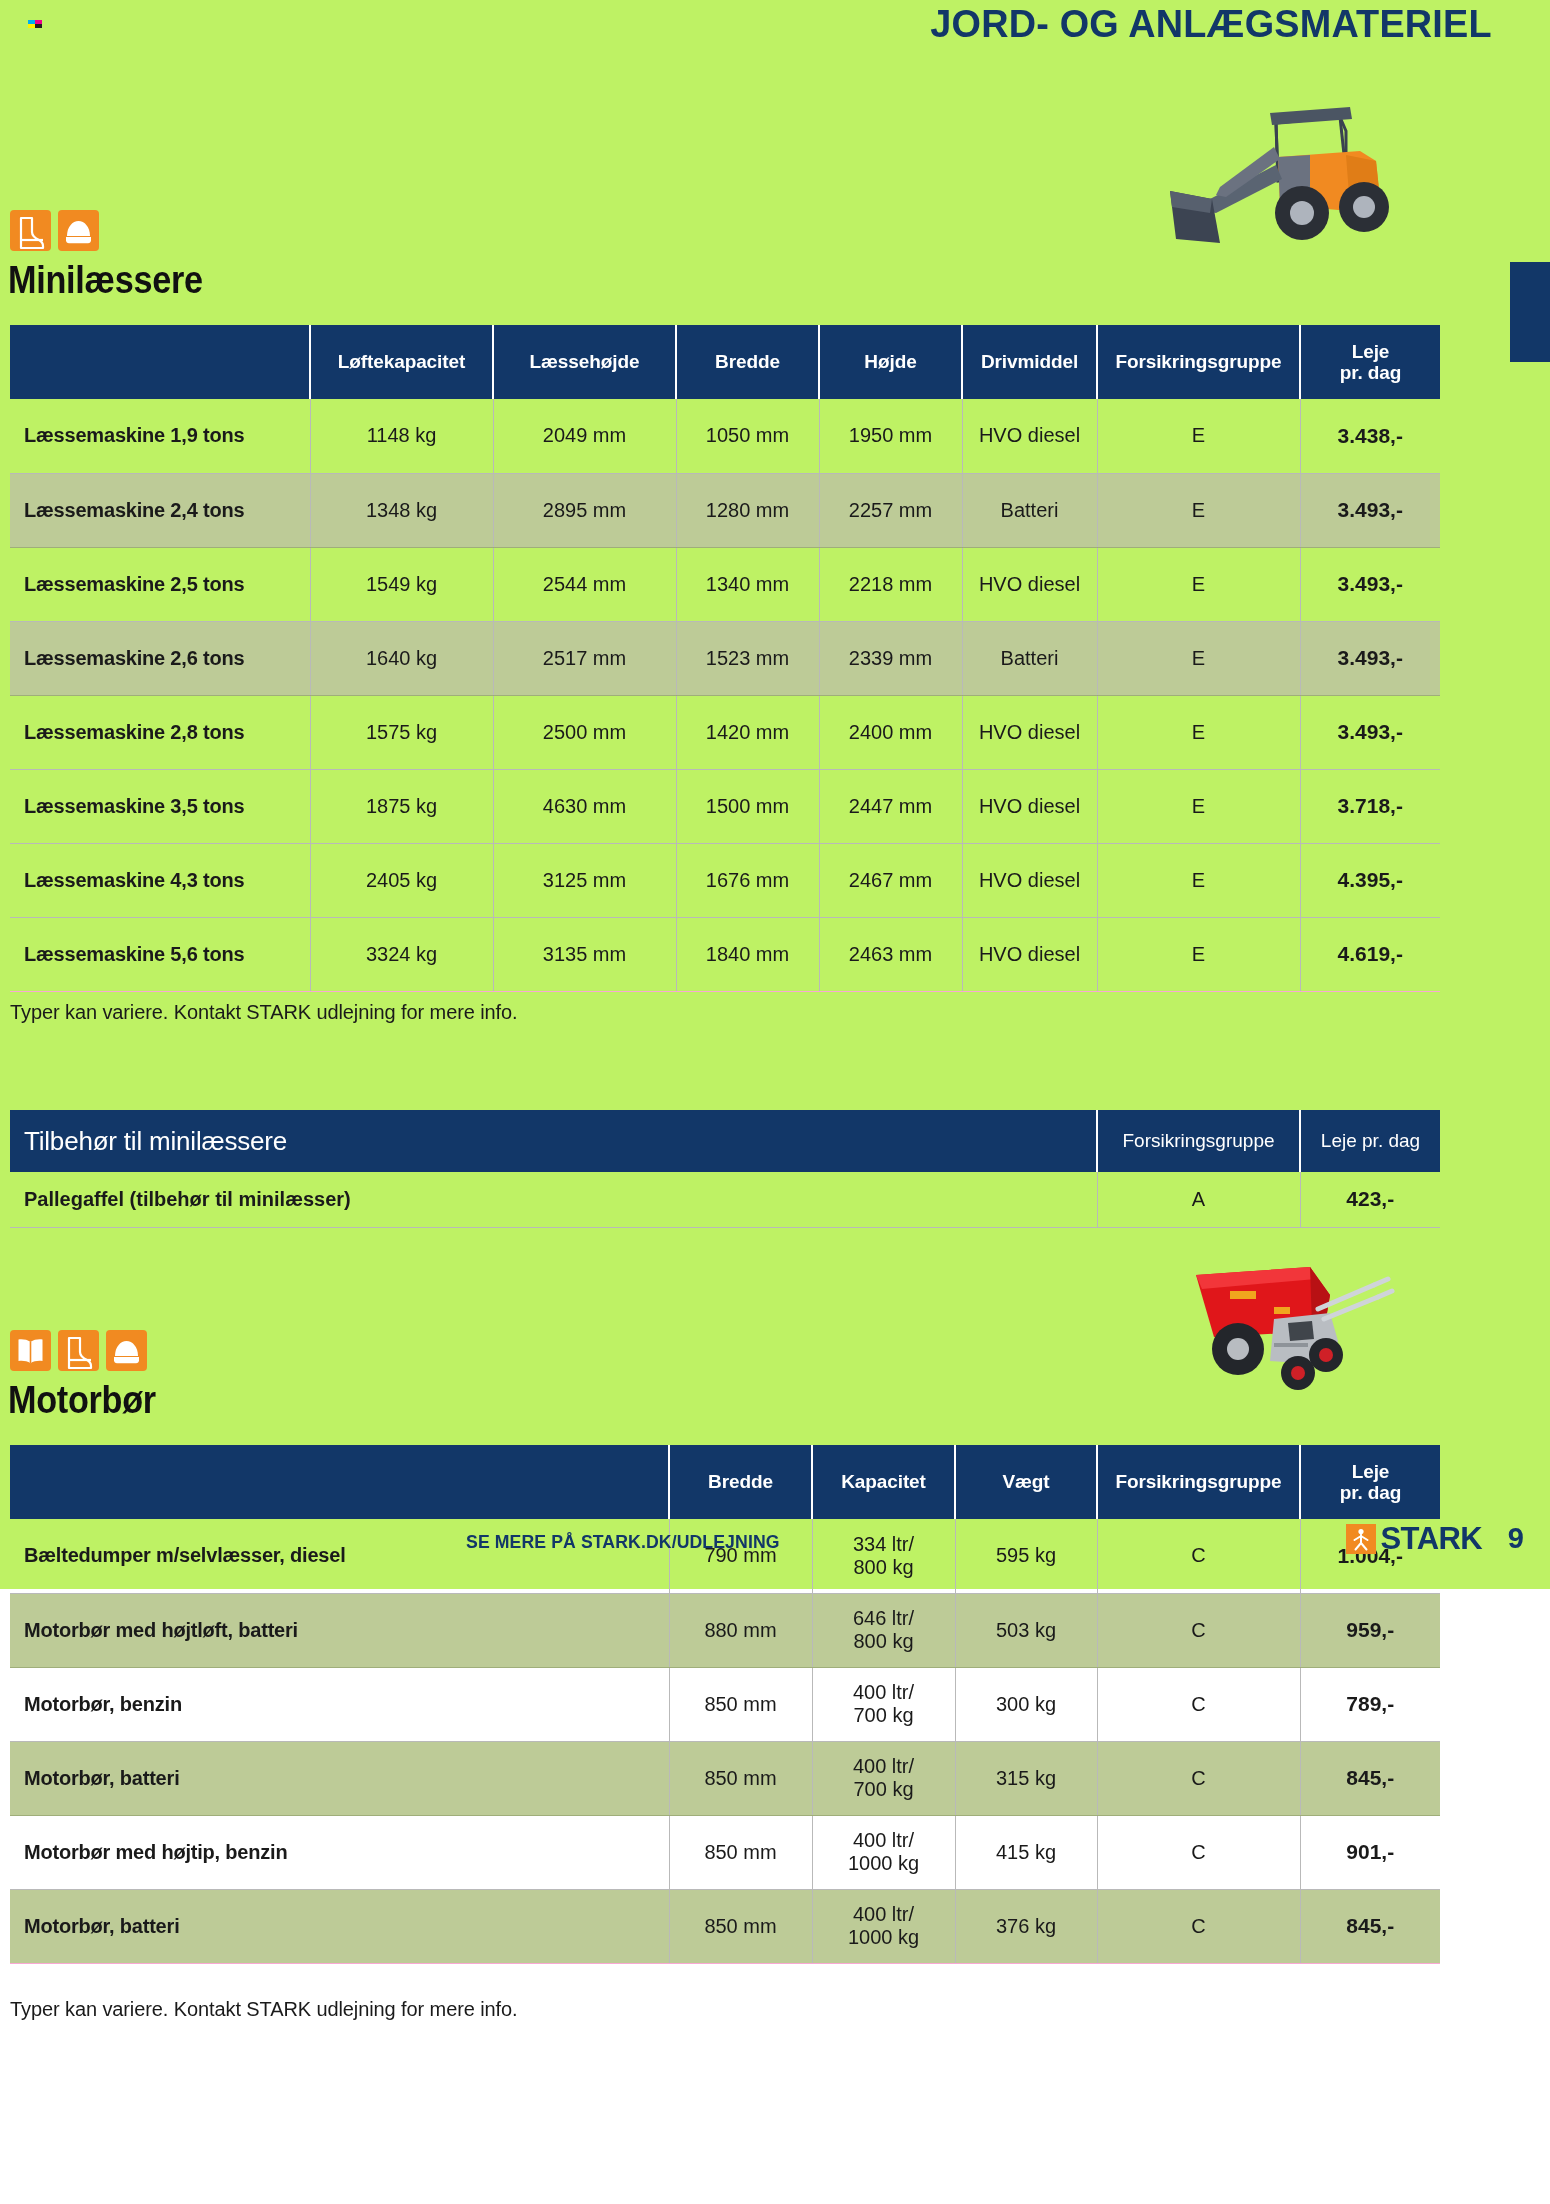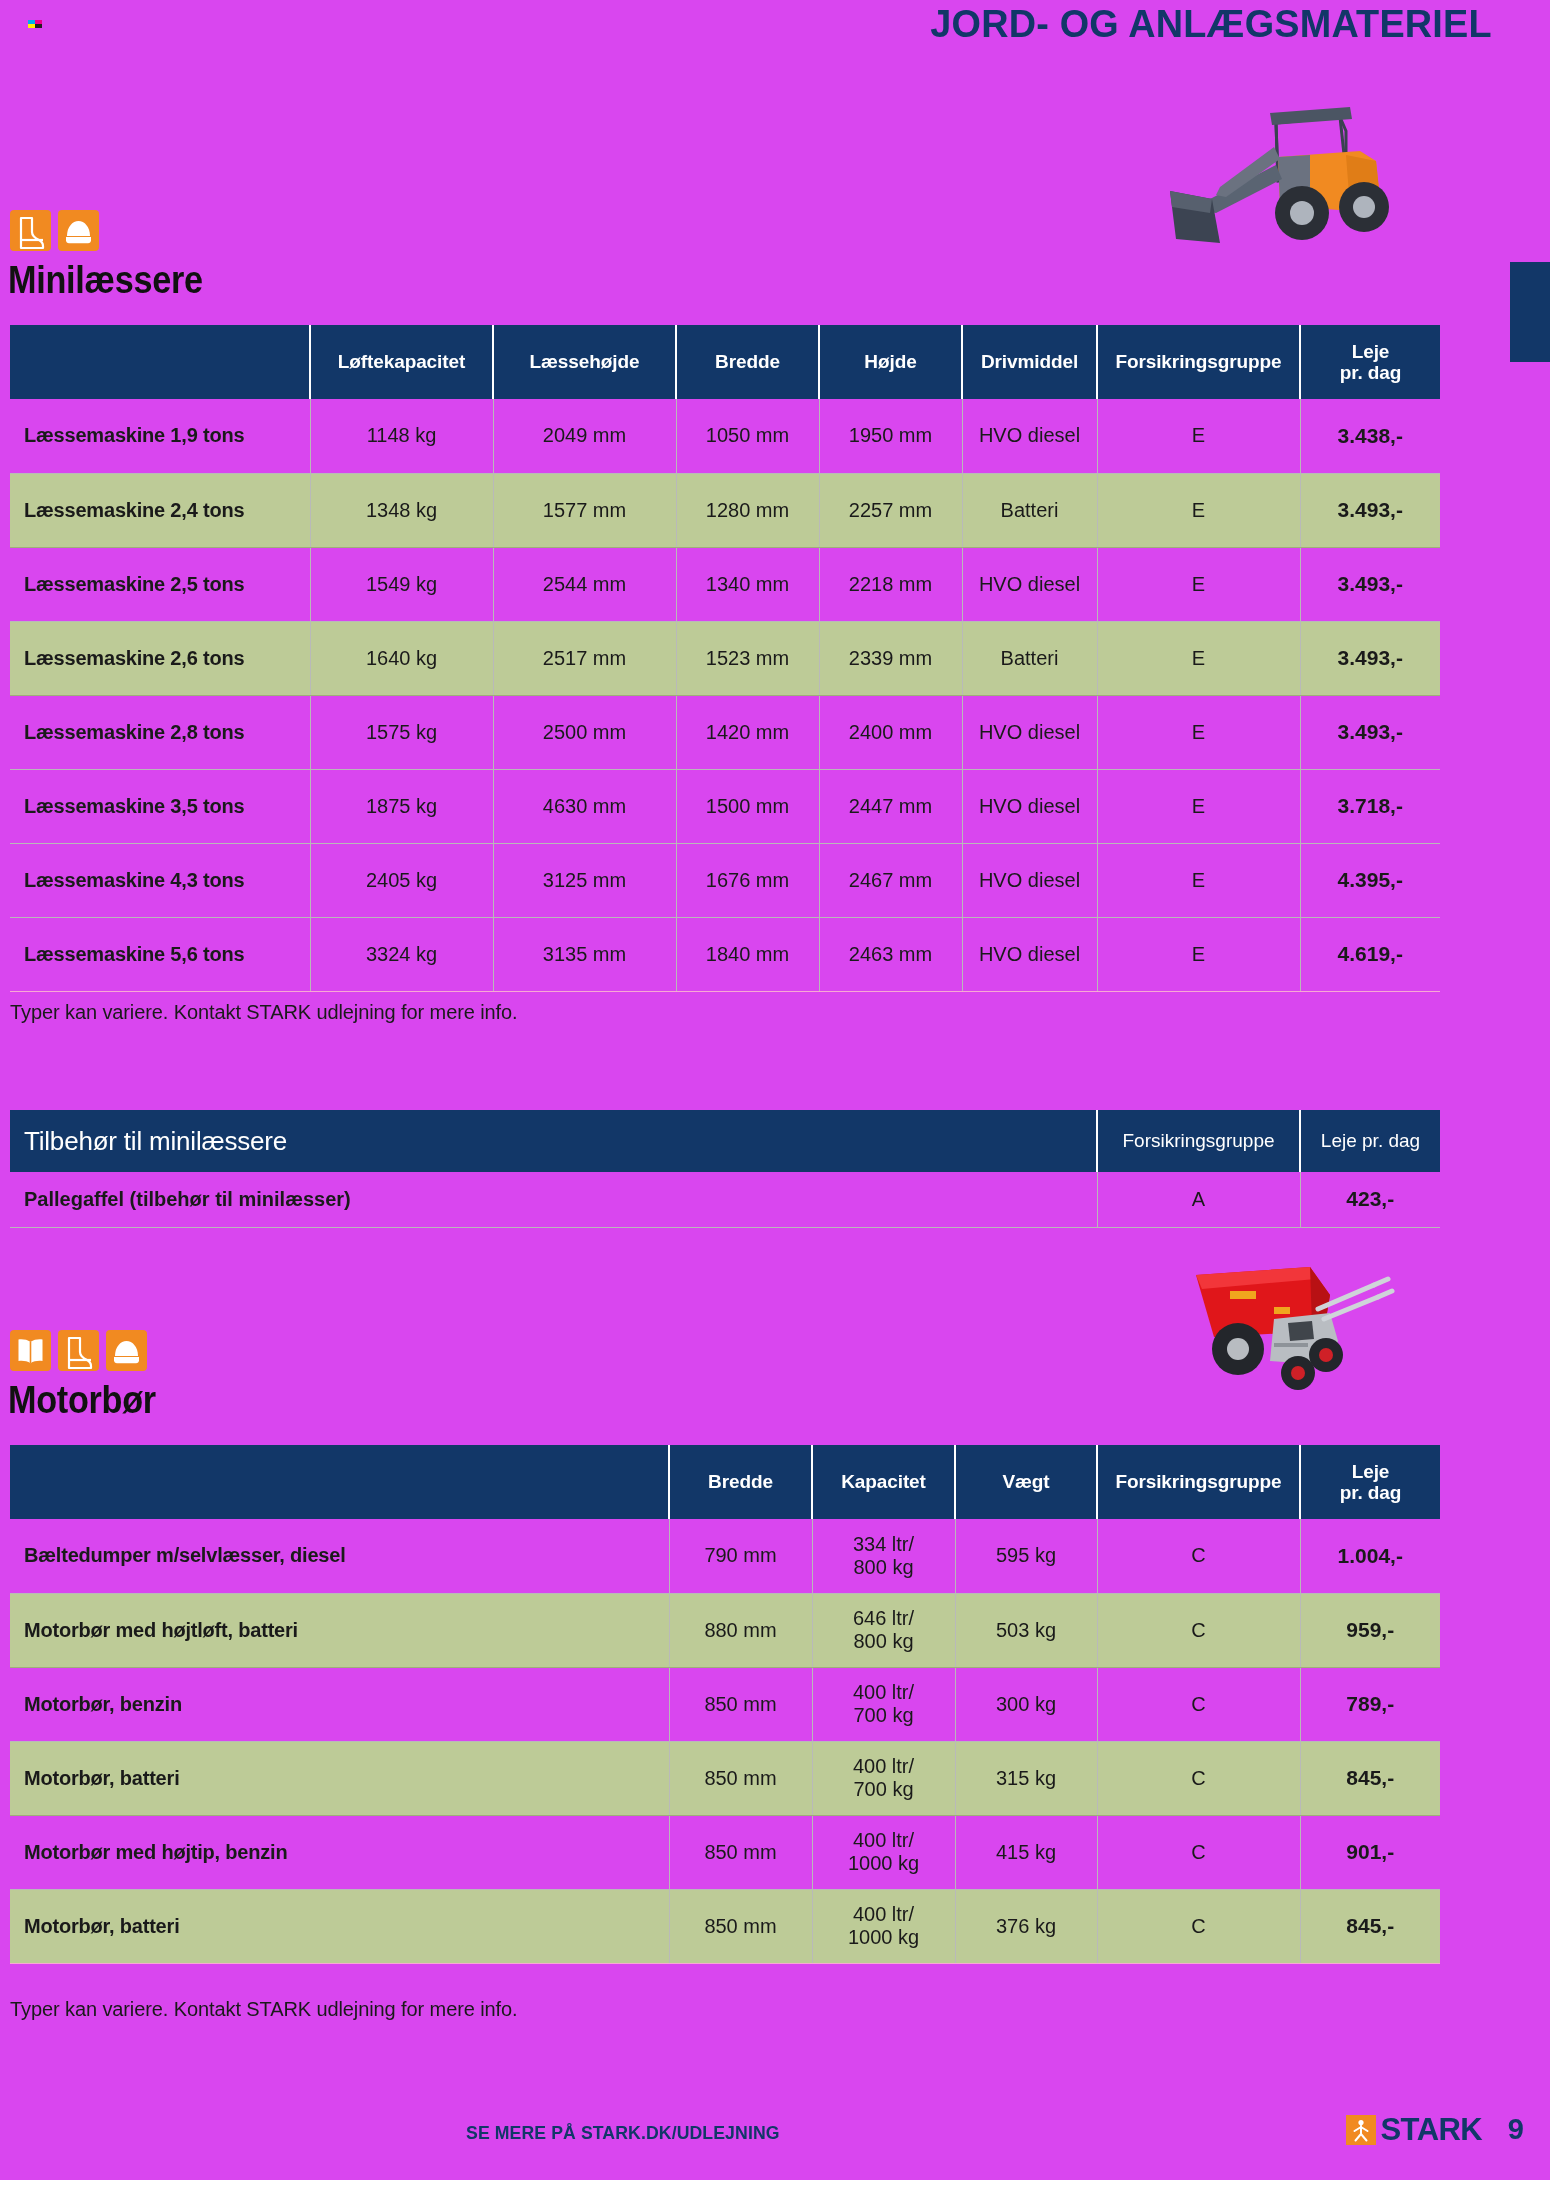--- a/index.html
+++ b/index.html
@@ -8,22 +8,22 @@
     width: 1550px;
     height: 2204px;
     background: #ffffff;
     font-family: "Liberation Sans", sans-serif;
     color: #1a1a1a;
     overflow: hidden;
   }
   .page {
     position: relative;
     width: 1550px;
-    height: 2180px;
-    background: #d946ef;
+    height: 1589px;
+    background: #bef264;
   }
 
   
   .page-header {
     position: absolute;
     top: 0; left: 0; right: 0;
     height: 60px;
   }
   .header-title {
     position: absolute;
@@ -346,21 +346,21 @@
           <td>2049 mm</td>
           <td>1050 mm</td>
           <td>1950 mm</td>
           <td>HVO diesel</td>
           <td>E</td>
           <td class="price">3.438,-</td>
         </tr>
         <tr class="alt">
           <td>Læssemaskine 2,4 tons</td>
           <td>1348 kg</td>
-          <td>1577 mm</td>
+          <td>2895 mm</td>
           <td>1280 mm</td>
           <td>2257 mm</td>
           <td>Batteri</td>
           <td>E</td>
           <td class="price">3.493,-</td>
         </tr>
         <tr>
           <td>Læssemaskine 2,5 tons</td>
           <td>1549 kg</td>
           <td>2544 mm</td>

